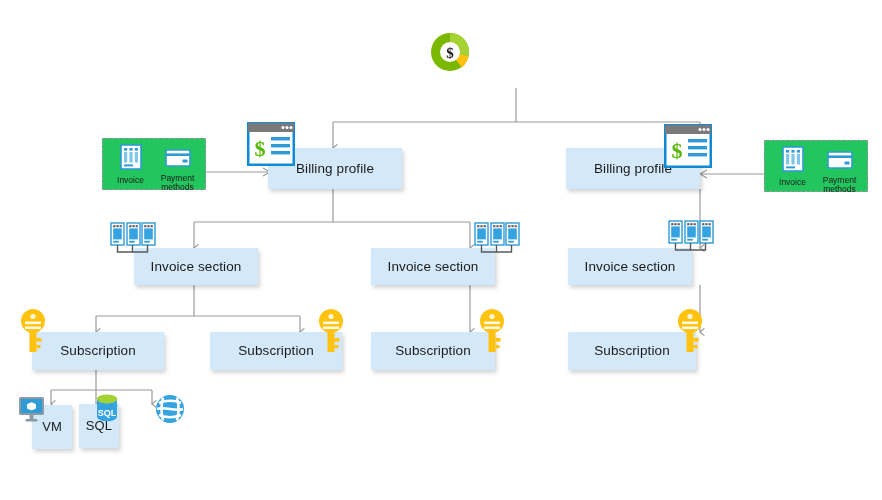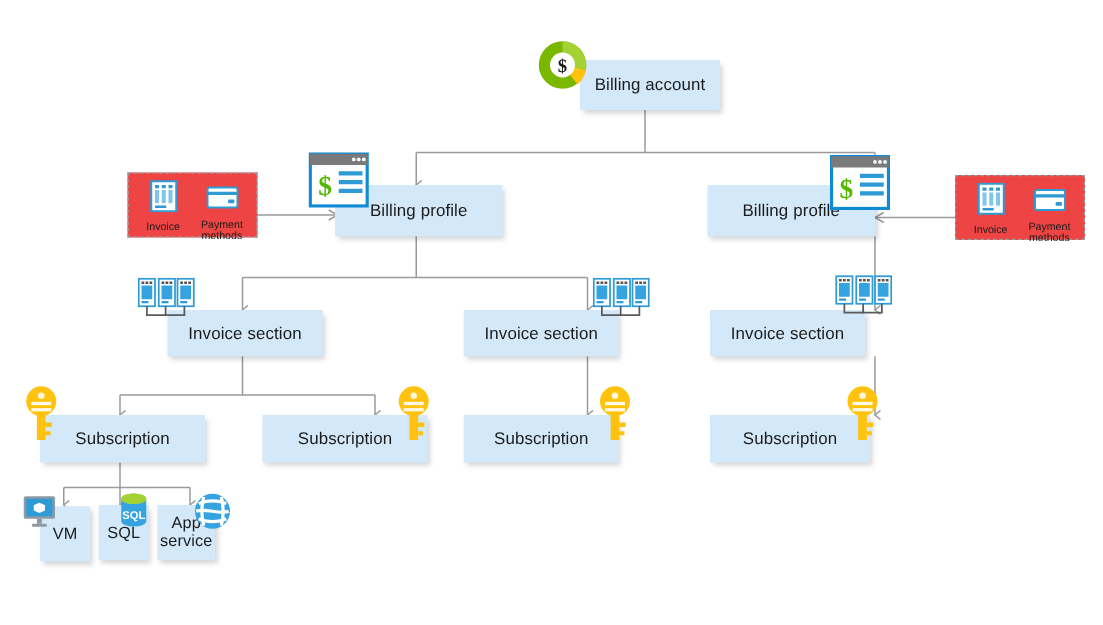--- a/index.html
+++ b/index.html
@@ -29,21 +29,21 @@
     line-height:1.12;
     letter-spacing:.1px;
     box-sizing:border-box;
   }
   .node.res{font-size:13px;}
 
   
   .dotted{
     position:absolute;z-index:3;
     border:1px dashed #9a9a9a;
-    background:#ef4444;
+    background:#22c55e;
     box-sizing:border-box;
     display:flex;align-items:flex-start;justify-content:space-around;
     padding:5px 4px 2px 4px;
   }
   .dotted .cell{
     display:flex;flex-direction:column;align-items:center;justify-content:flex-start;
     width:46px;
   }
   .dotted .cap{
     font-size:8.5px;color:#1b1b1b;text-align:center;margin-top:2px;line-height:1.08;
@@ -101,23 +101,20 @@
 
       <path d="M765,174 L700,174" marker-end="url(#arr-r-r)"></path>
     </g>
 
     <g stroke="#9a9a9a" stroke-width="1.2" fill="none">
       <path d="M263,168 L270,172 L263,176"></path>
       <path d="M707,170 L700,174 L707,178"></path>
     </g>
   </svg>
 
-  <div class="node" style="left:464px;top:48px;width:112px;height:40px;">
-    <span>Billing account</span>
-  </div>
 
   <div class="node" style="left:268px;top:148px;width:134px;height:41px;">
     <span>Billing profile</span>
   </div>
 
   <div class="node" style="left:566px;top:148px;width:134px;height:41px;">
     <span>Billing profile</span>
   </div>
 
   <div class="node" style="left:134px;top:248px;width:124px;height:37px;">
@@ -149,24 +146,20 @@
   </div>
 
   <div class="node res" style="left:32px;top:405px;width:40px;height:44px;">
     <span>VM</span>
   </div>
 
   <div class="node res" style="left:79px;top:404px;width:40px;height:44px;">
     <span>SQL</span>
   </div>
 
-  <div class="node res" style="left:126px;top:404px;width:46px;height:44px;flex-direction:column;">
-    <span>App</span>
-    <span>service</span>
-  </div>
 
   <div class="dotted" style="left:102px;top:138px;width:104px;height:52px;">
     <div class="cell">
       <span class="inl">
         <svg width="22" height="26" viewBox="0 0 22 26">
           <rect x="1" y="1" width="20" height="24" fill="#ffffff" stroke="#2e9bd6" stroke-width="1.6"></rect>
           <rect x="4" y="4" width="3.2" height="2.6" fill="#2e9bd6"></rect>
           <rect x="9.4" y="4" width="3.2" height="2.6" fill="#2e9bd6"></rect>
           <rect x="14.8" y="4" width="3.2" height="2.6" fill="#2e9bd6"></rect>
           <rect x="4" y="8" width="3.2" height="10.5" fill="#7fc6ea"></rect>

